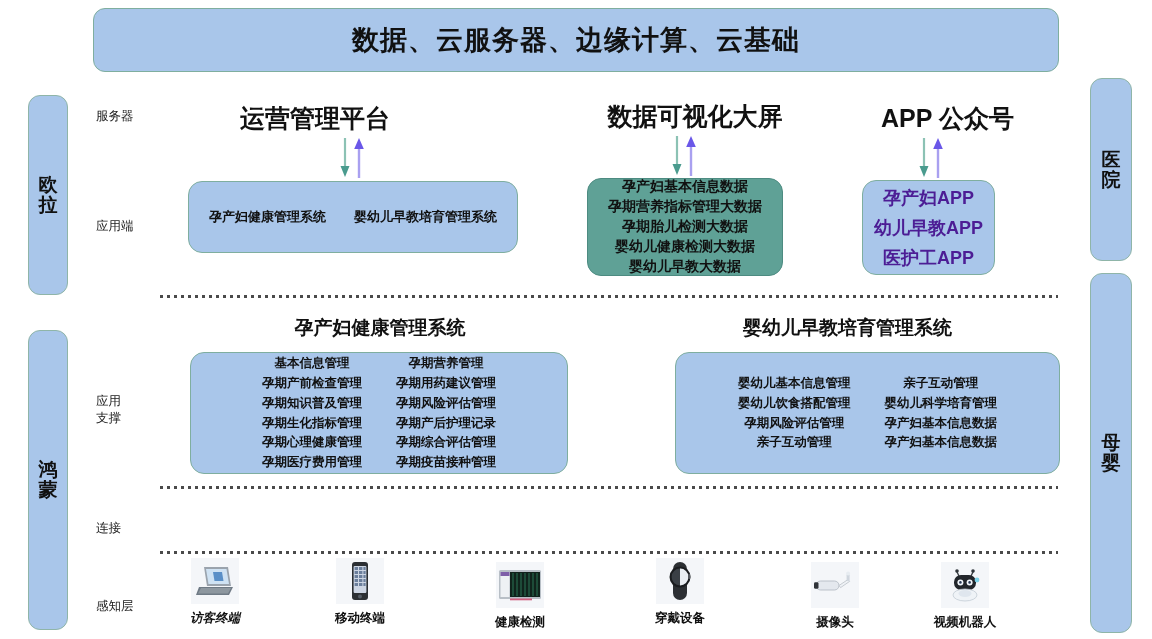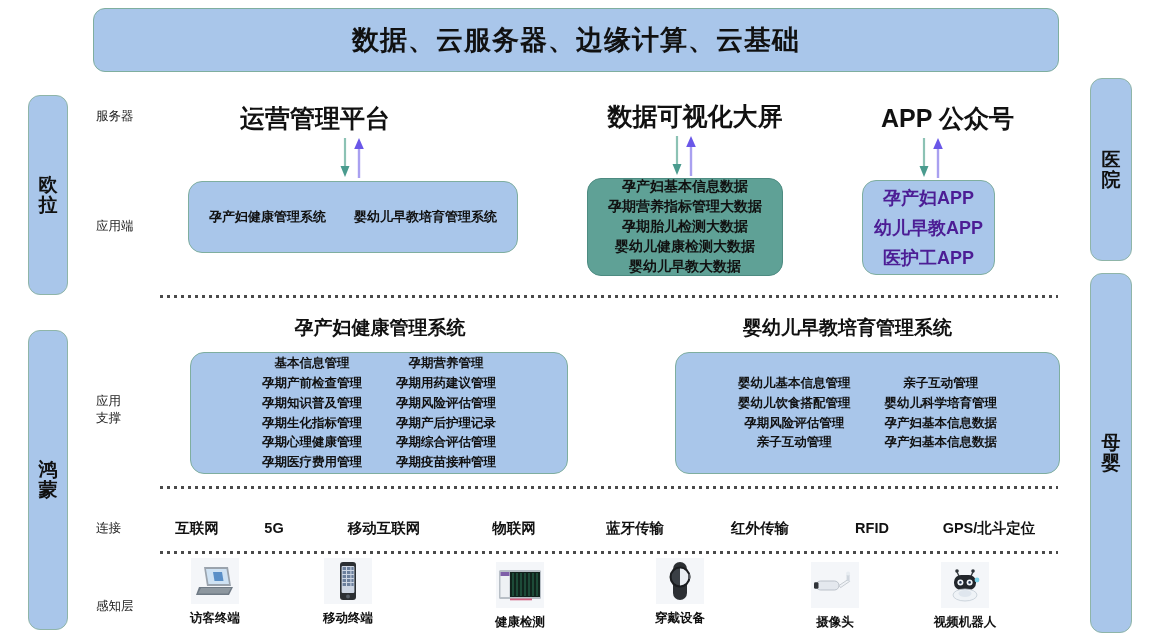--- a/index.html
+++ b/index.html
@@ -286,47 +286,37 @@
       </div>
       <div class="col">
         <span class="li">亲子互动管理</span>
         <span class="li">婴幼儿科学培育管理</span>
         <span class="li">孕产妇基本信息数据</span>
         <span class="li">孕产妇基本信息数据</span>
       </div>
     </div>
   </div>
 
-  <div id="connrow">
-    <span class="c" style="width:74px;">互联网</span>
-    <span class="c" style="width:80px;">5G</span>
-    <span class="c" style="width:140px;">移动互联网</span>
-    <span class="c" style="width:120px;">物联网</span>
-    <span class="c" style="width:122px;">蓝牙传输</span>
-    <span class="c" style="width:128px;">红外传输</span>
-    <span class="c" style="width:96px;">RFID</span>
-    <span class="c" style="width:138px;">GPS/北斗定位</span>
-  </div>
 
   <div id="senserow">
 
-    <div class="sensecell" style="left:-5px;">
+    <div class="sensecell" style="left:-5px;font-style:italic;">
       <div class="iconbox">
         <svg width="40" height="34" viewBox="0 0 40 34">
           <polygon points="9,3 33,3 36,22 12,22" fill="#9aa3ad"></polygon>
           <polygon points="11,5 31.5,5 34,20 13.5,20" fill="#cfe2f3"></polygon>
           <polygon points="18,8 27,8 28.5,17 19.5,17" fill="#5a8fc7"></polygon>
           <polygon points="4,23 38,23 34,31 1,31" fill="#6f7a85"></polygon>
           <polygon points="6,24 36,24 33,29.5 3,29.5" fill="#8d979f"></polygon>
         </svg>
       </div>
       <span class="cap">访客终端</span>
     </div>
 
-    <div class="sensecell" style="left:128px;">
+    <div class="sensecell" style="left:140px;">
       <div class="iconbox">
         <svg width="22" height="40" viewBox="0 0 22 40">
           <rect x="3" y="1" width="16" height="38" rx="3" fill="#2b2f33"></rect>
           <rect x="4.6" y="5" width="12.8" height="27" rx="1" fill="#cdd6e4"></rect>
           <g fill="#6b7f9c">
             <rect x="5.6" y="6" width="3.4" height="3"></rect>
               <rect x="10" y="6" width="3.4" height="3"></rect>
               <rect x="14.4" y="6" width="2.2" height="3"></rect>
             <rect x="5.6" y="10" width="3.4" height="3"></rect>
               <rect x="10" y="10" width="3.4" height="3"></rect>

